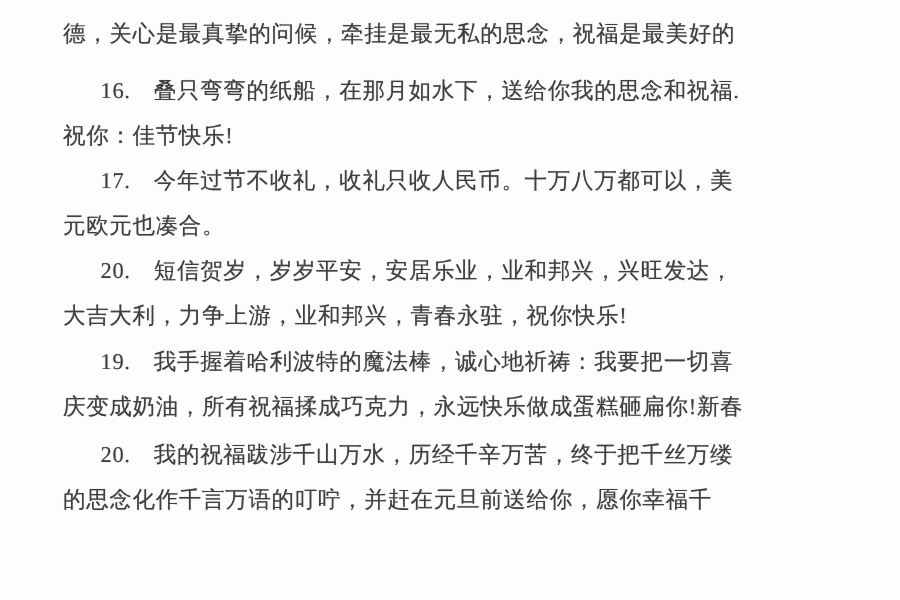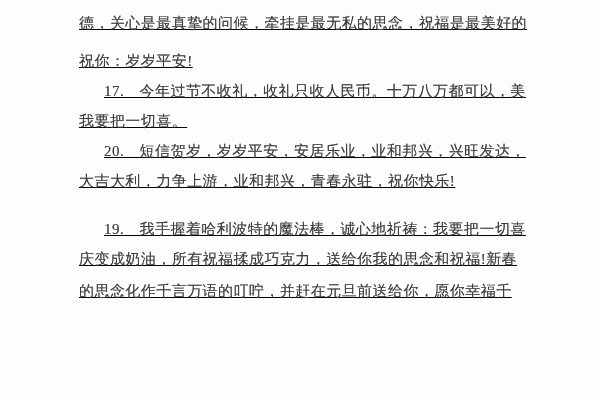--- a/index.html
+++ b/index.html
@@ -12,69 +12,70 @@
     overflow: hidden;
     background: #fdfdfd;
     font-family: "Liberation Serif", "DejaVu Serif", serif;
   }
   .page {
     position: relative;
     width: 576px;
     height: 400px;
     overflow: hidden;
     box-sizing: border-box;
-    padding: 8px 30px 0 79px;
+    padding: 8px 30px 0 42px;
     background: #fdfdfd;
-    text-decoration: underline;
   }
   .paragraph {
     margin: 0;
     padding: 0;
   }
   .line {
     display: block;
     white-space: pre;        
     font-size: 15px;
     line-height: 30px;
     letter-spacing: 0.45px;
     color: #3f3f3f;
     text-shadow: 0 0 0.6px rgba(60,60,60,0.55); 
   }
   .indent {
     text-indent: 25px;        
   }
   .sp-16 { margin-top: 8px; }
-  .sp-19 { margin-top: 18px; }
+  .sp-19 { margin-top: 1px; }
   .sp-20 { margin-top: 2px; }
 </style>
 </head>
 <body>
 
 <div class="page">
 
   <div class="paragraph">
     <span class="line">德，关心是最真挚的问候，牵挂是最无私的思念，祝福是最美好的</span>
   </div>
 
   <div class="paragraph sp-16">
-    <span class="line">祝你：岁岁平安!</span>
+    <span class="line indent">16.　叠只弯弯的纸船，在那月如水下，送给你我的思念和祝福.</span>
+    <span class="line">祝你：佳节快乐!</span>
   </div>
 
   <div class="paragraph">
     <span class="line indent">17.　今年过节不收礼，收礼只收人民币。十万八万都可以，美</span>
-    <span class="line">我要把一切喜。</span>
+    <span class="line">元欧元也凑合。</span>
   </div>
 
   <div class="paragraph">
     <span class="line indent">20.　短信贺岁，岁岁平安，安居乐业，业和邦兴，兴旺发达，</span>
     <span class="line">大吉大利，力争上游，业和邦兴，青春永驻，祝你快乐!</span>
   </div>
 
   <div class="paragraph sp-19">
     <span class="line indent">19.　我手握着哈利波特的魔法棒，诚心地祈祷：我要把一切喜</span>
-    <span class="line">庆变成奶油，所有祝福揉成巧克力，送给你我的思念和祝福!新春</span>
+    <span class="line">庆变成奶油，所有祝福揉成巧克力，永远快乐做成蛋糕砸扁你!新春</span>
   </div>
 
   <div class="paragraph sp-20">
+    <span class="line indent">20.　我的祝福跋涉千山万水，历经千辛万苦，终于把千丝万缕</span>
     <span class="line">的思念化作千言万语的叮咛，并赶在元旦前送给你，愿你幸福千</span>
   </div>
 
 </div>
 
 </body></html>

